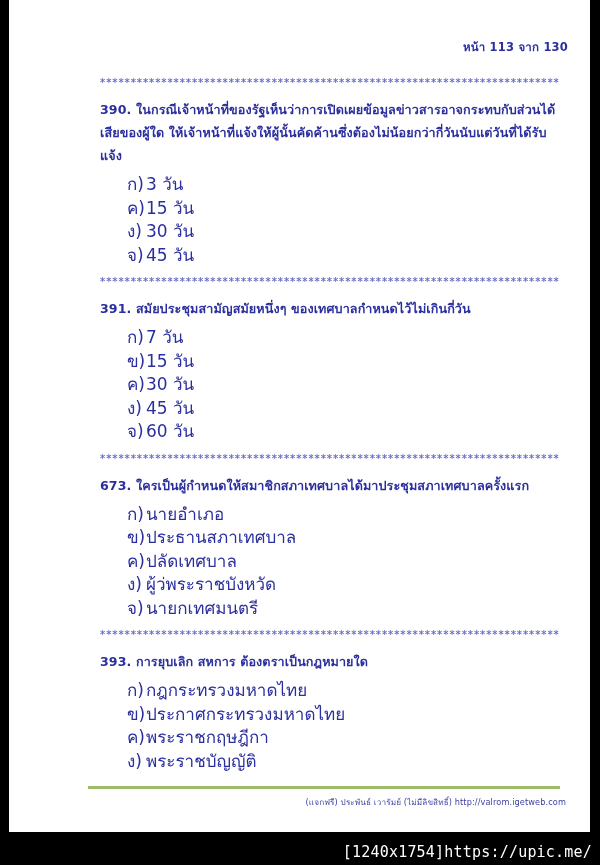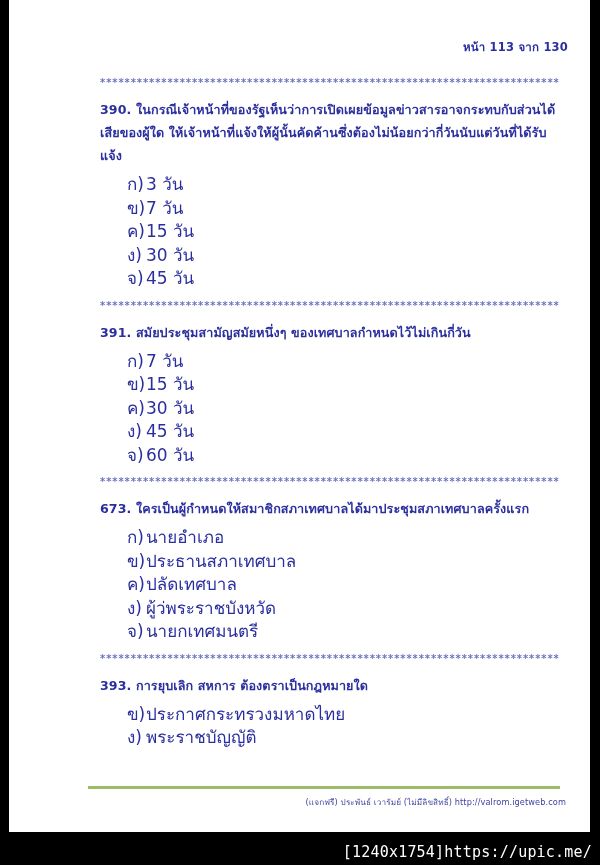--- a/index.html
+++ b/index.html
@@ -151,23 +151,20 @@
       <div class="content">
 
         <div class="block">
           <div class="divider">*****************************************************************************</div>
           <div class="question">390. ในกรณีเจ้าหน้าที่ของรัฐเห็นว่าการเปิดเผยข้อมูลข่าวสารอาจกระทบกับส่วนได้เสียของผู้ใด ให้เจ้าหน้าที่แจ้งให้ผู้นั้นคัดค้านซึ่งต้องไม่น้อยกว่ากี่วันนับแต่วันที่ได้รับแจ้ง</div>
           <ul class="choices">
             <li class="choice">
               <span class="ch-key">ก)</span><span>3 วัน</span>
             </li>
             <li class="choice">
-              <span class="ch-key">ข)</span><span>7 วัน</span>
-            </li>
-            <li class="choice">
               <span class="ch-key">ค)</span><span>15 วัน</span>
             </li>
             <li class="choice">
               <span class="ch-key">ง)</span><span>30 วัน</span>
             </li>
             <li class="choice">
               <span class="ch-key">จ)</span><span>45 วัน</span>
             </li>
           </ul>
         </div>
@@ -214,21 +211,27 @@
               <span class="ch-key">จ)</span><span>นายกเทศมนตรี</span>
             </li>
           </ul>
         </div>
 
         <div class="block">
           <div class="divider">*****************************************************************************</div>
           <div class="question">393. การยุบเลิก สหการ ต้องตราเป็นกฎหมายใด</div>
           <ul class="choices">
             <li class="choice">
+              <span class="ch-key">ก)</span><span>กฎกระทรวงมหาดไทย</span>
+            </li>
+            <li class="choice">
               <span class="ch-key">ข)</span><span>ประกาศกระทรวงมหาดไทย</span>
+            </li>
+            <li class="choice">
+              <span class="ch-key">ค)</span><span>พระราชกฤษฎีกา</span>
             </li>
             <li class="choice">
               <span class="ch-key">ง)</span><span>พระราชบัญญัติ</span>
             </li>
           </ul>
         </div>
 
       </div>
 
       <div class="footer-rule"></div>

